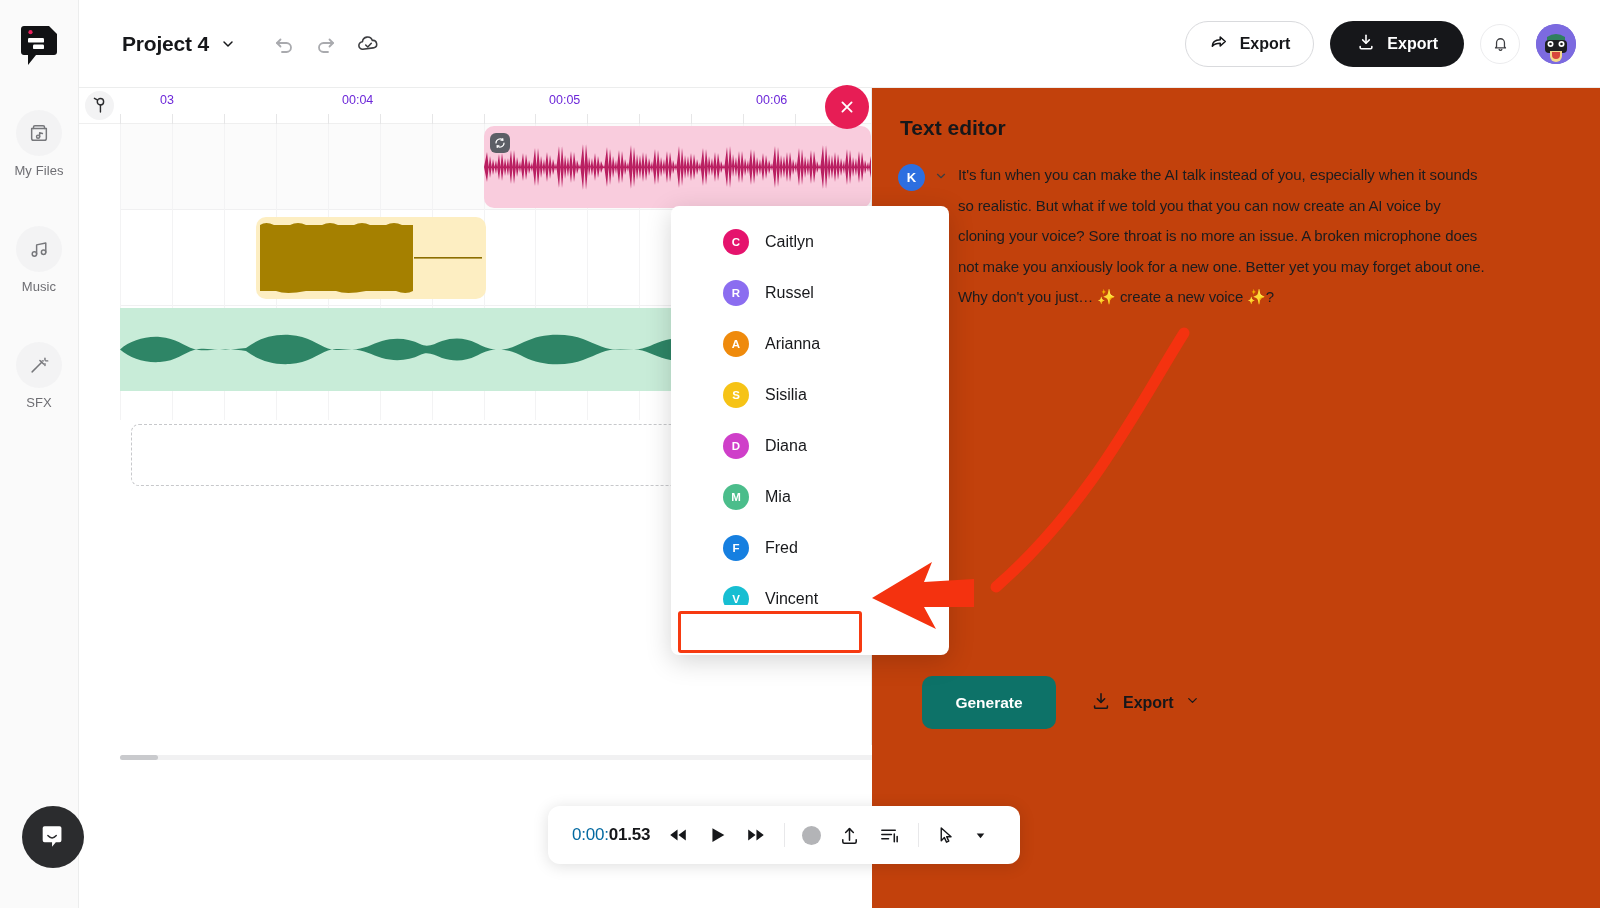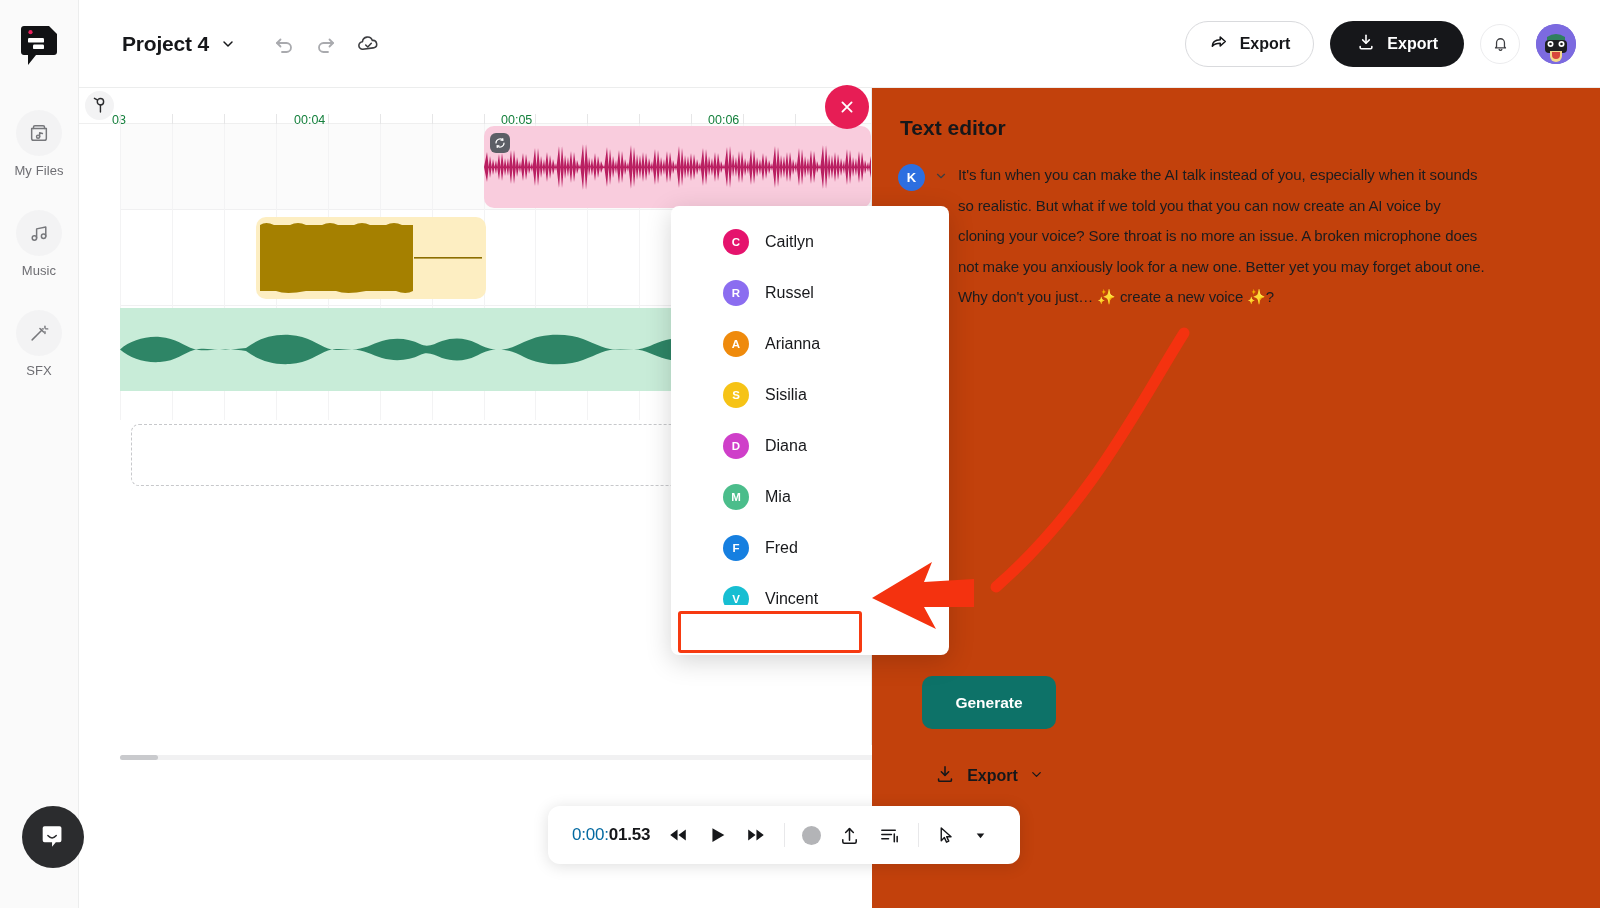--- a/index.html
+++ b/index.html
@@ -14,21 +14,21 @@
   
   .rail {
     position: absolute; left: 0; top: 0; width: 79px; height: 908px;
     background: #fafafa; border-right: 1px solid #eceded;
     display: flex; flex-direction: column; align-items: center;
   }
   .logo {
     margin-top: 24px; width: 44px; height: 44px; display:flex;
     align-items:center; justify-content:center;
   }
-  .rail-items { margin-top: 42px; display:flex; flex-direction:column; gap: 32px; width:100%; align-items:center;}
+  .rail-items { margin-top: 42px; display:flex; flex-direction:column; gap: 48px; width:100%; align-items:center;}
   .rail-item { display:flex; flex-direction:column; align-items:center; cursor:pointer; }
   .rail-ico {
     width: 46px; height: 46px; border-radius: 50%; background: #f3f3f4;
     display:flex; align-items:center; justify-content:center;
   }
   .rail-label { margin-top: 7px; font-size: 13px; color: #6e6e73; letter-spacing:.1px; }
 
   
   .topbar {
     position:absolute; left:79px; top:0; width: 1521px; height: 88px;
@@ -63,21 +63,21 @@
   
   .tl { position:absolute; left:79px; top:88px; width: 792px; height: 700px; background:#fff; }
   .ruler {
     position:absolute; left:0; top:0; width:792px; height: 36px;
     background:#fff; border-bottom: 1px solid #efefef;
   }
   .pin {
     position:absolute; left: 6px; top: 3px; width: 29px; height:29px; border-radius:50%;
     background:#f3f3f4; display:flex; align-items:center; justify-content:center; cursor:pointer;
   }
-  .tick-lbl { position:absolute; top:25px; font-size: 12.5px; color:#15803d; }
+  .tick-lbl { position:absolute; top:5px; font-size: 12.5px; color:#6d28d9;margin-left:48px; }
   .tick { position:absolute; top: 26px; width:1px; height: 10px; background:#e6e6e7; }
 
   .track-heads { position:absolute; left:0; top:36px; width: 41px; height: 296px; background:#f4f4f5; }
   .th { position:absolute; left: 10px; font-size: 17px; color:#16171a; font-weight:400; }
 
   .lanes { position:absolute; left:41px; top:36px; width: 751px; height: 296px; }
   .lane { position:absolute; left:0; width: 751px; border-bottom:1px solid #f0f0f1; }
   .vline { position:absolute; top:0; width:1px; height: 296px; background:#f3f3f4; }
 
   .clip { position:absolute; border-radius: 10px; overflow:hidden; cursor:pointer;}
@@ -113,21 +113,21 @@
   .speaker {
     position:absolute; left: 26px; top: 76px; display:flex; align-items:center; gap:9px;
   }
   .spk-av { width: 27px; height:27px; border-radius:50%; background:#2d6fe0; color:#fff;
             font-size: 13px; font-weight:700; display:flex; align-items:center; justify-content:center; }
   .script {
     position:absolute; left: 86px; top: 72px; width: 530px;
     font-size: 15px; line-height: 30.5px; color: #1b1c1f; letter-spacing: -.1px;
   }
   .sparkle { color:#f4c03a; }
-  .gen-row { position:absolute; left: 50px; top: 588px; display:flex; align-items:center; gap: 34px; flex-direction: column;}
+  .gen-row { position:absolute; left: 50px; top: 588px; display:flex; align-items:center; gap: 34px;}
   .btn-generate {
     width: 134px; height: 53px; border-radius: 10px; background:#0d7268; color:#fff;
     font-size: 15.5px; font-weight:700; border:none; cursor:pointer;
   }
   .exp2 { display:flex; align-items:center; gap: 11px; cursor:pointer; font-size:16px; font-weight:700; color:#16171a;}
 
   
   .vdrop {
     position:absolute; left: 671px; top: 206px; width: 278px; height: 449px;
     background:#fff; border-radius: 8px; box-shadow: 0 6px 26px rgba(0,0,0,.17); z-index: 40;

